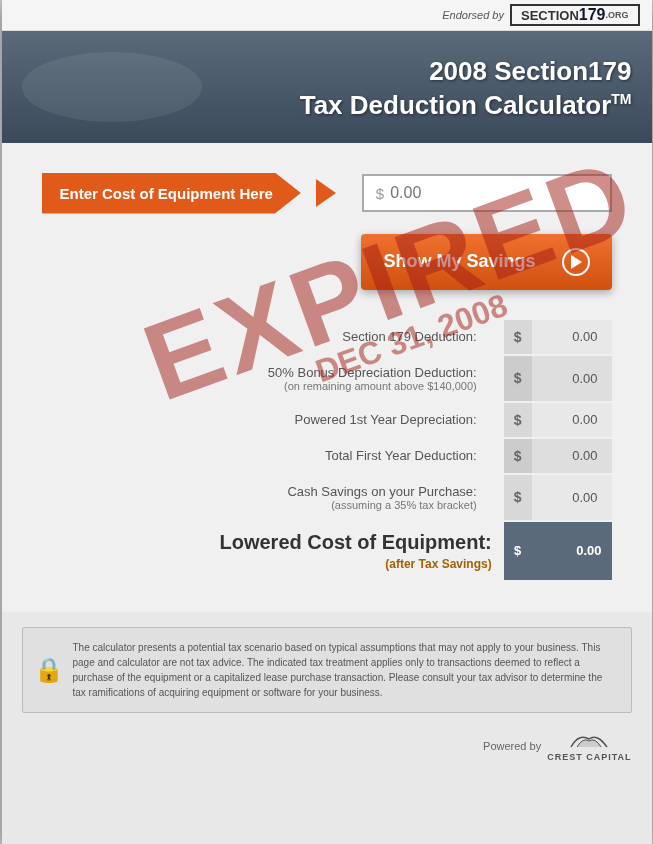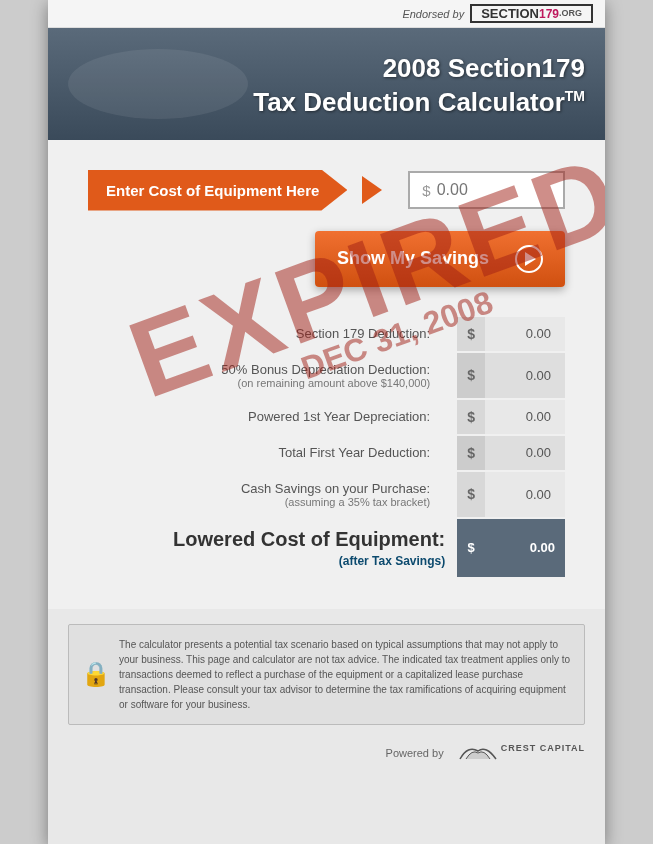--- a/index.html
+++ b/index.html
@@ -5,21 +5,21 @@
     * { box-sizing: border-box; margin: 0; padding: 0; }
     body {
       background: #ccc;
       display: flex;
       justify-content: center;
       align-items: flex-start;
       min-height: 844px;
       font-family: Arial, sans-serif;
     }
     .calculator-wrapper {
-      width: 557px;
+      width: 650px;
       min-height: 844px;
       background: #e8e8e8;
       position: relative;
       box-shadow: 0 4px 16px rgba(0,0,0,0.4);
     }
     
     .endorsed-bar {
       background: #f5f5f5;
       text-align: right;
       padding: 4px 12px;
@@ -40,22 +40,22 @@
       display: inline-flex;
       align-items: center;
       font-size: 13px;
       font-weight: bold;
       color: #333;
       border: 2px solid #333;
       padding: 1px 9px;
       line-height: 1;
     }
     .section179-logo .num {
-      color: #be185d;
-      font-size: 12px;
+      color: #0f172a;
+      font-size: 16px;
       font-weight: 900;
     }
     .section179-logo .org {
       font-size: 9px;
       vertical-align: super;
       color: #555;
     }
     
     .header {
       background: linear-gradient(180deg, #5a6a7a 0%, #4a5a6a 50%, #3a4a5a 100%);
@@ -290,26 +290,27 @@
     }
     
     .powered-by {
       text-align: right;
       padding: 8px 20px 12px;
       font-size: 11px;
       color: #666;
       display: flex;
       align-items: center;
       justify-content: flex-end;
-      gap: 12px;
+      gap: 6px;
       background: #e8e8e8;
     }
     .crest-capital-logo {
       display: flex;
-      flex-direction: row;
+      flex-direction: column;
+      align-items: center;
       gap: 1px;
     }
     .crest-logo-text {
       font-size: 9px;
       font-weight: bold;
       color: #555;
       letter-spacing: 1px;
     }
   </style>
 </head>
@@ -384,21 +385,21 @@
             <td>Cash Savings on your Purchase:<span class="label-sub">(assuming a 35% tax bracket)</span></td>
             <td class="dollar-cell">$</td>
             <td class="value-cell">0.00</td>
           </tr>
         </tbody>
 
       <tbody>
           <tr class="total-row">
         <td style="text-align:right; padding-right:12px;">
           <span style="font-weight:bold; font-size:20px; color:#333;">Lowered Cost of Equipment:</span><br>
-          <span style="font-size:12px; color:#0c4a6e; font-weight:bold;">(after Tax Savings)</span>
+          <span style="font-size:12px; color:#a16207; font-weight:bold;">(after Tax Savings)</span>
         </td>
         <td class="total-dollar-cell">$</td>
         <td class="total-value-cell">0.00</td>
       </tr>
     </tbody>
       </table>
 
   </div>
 
   <div class="footer-disclaimer">

